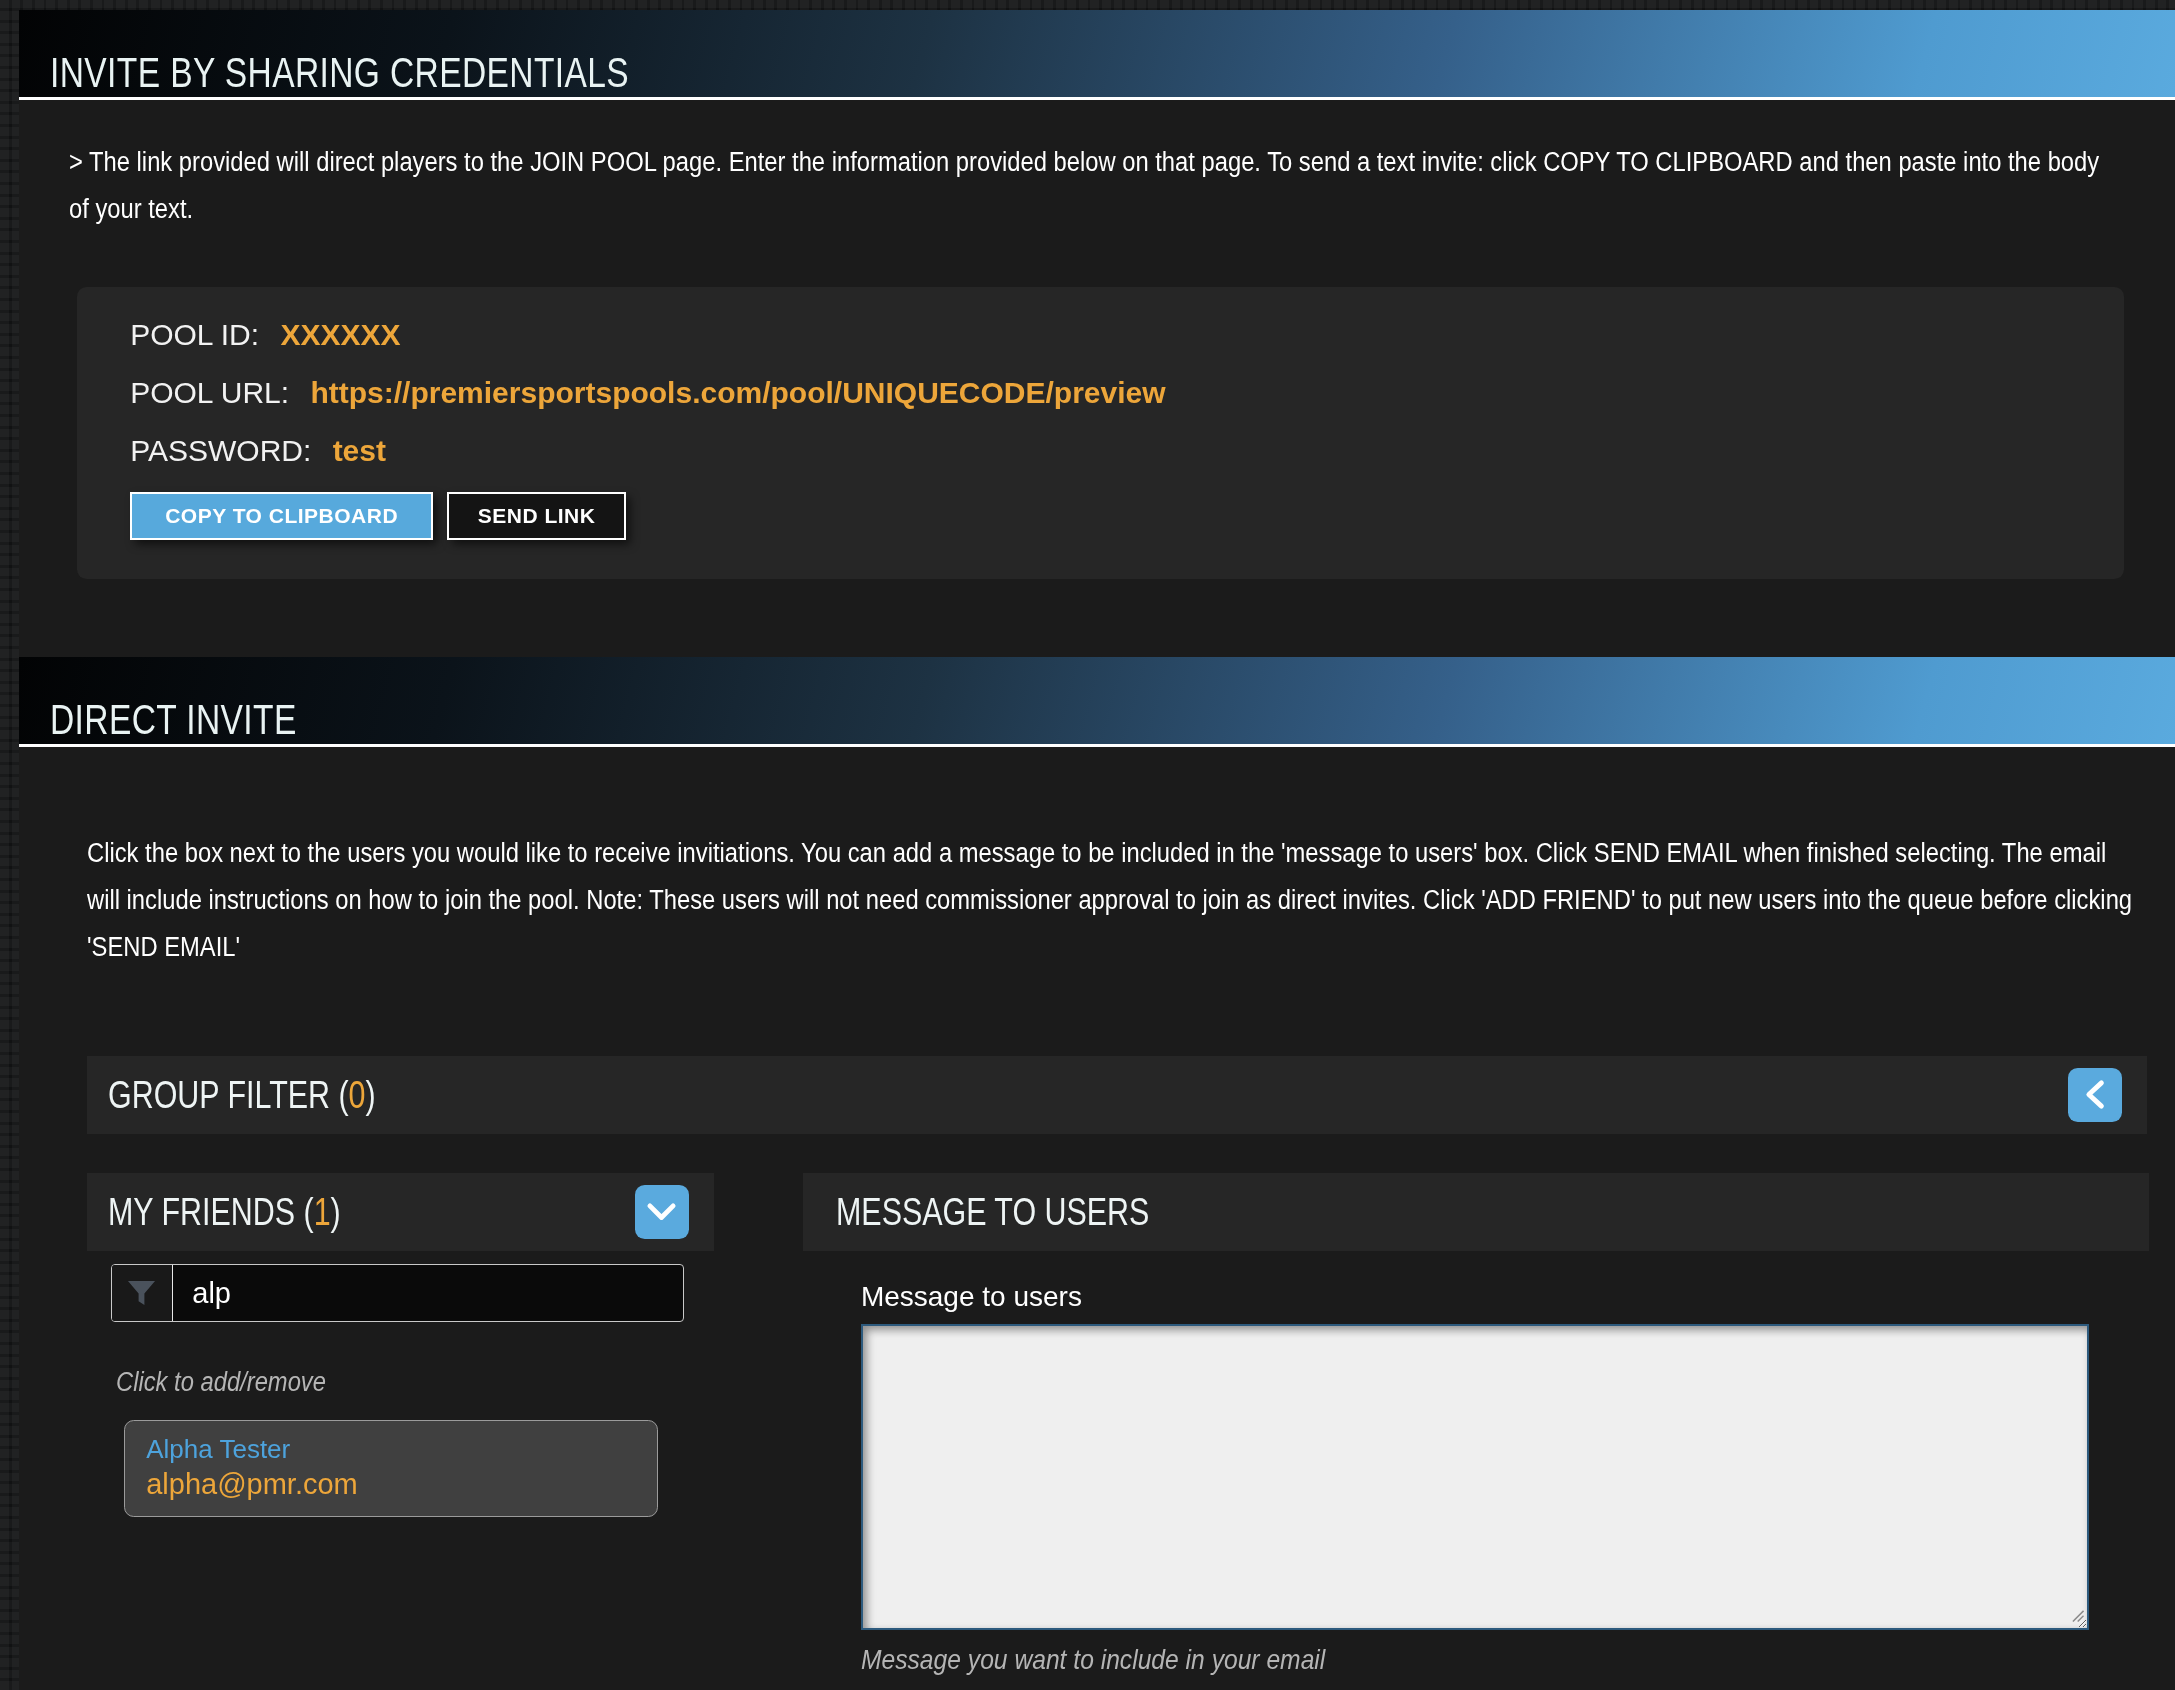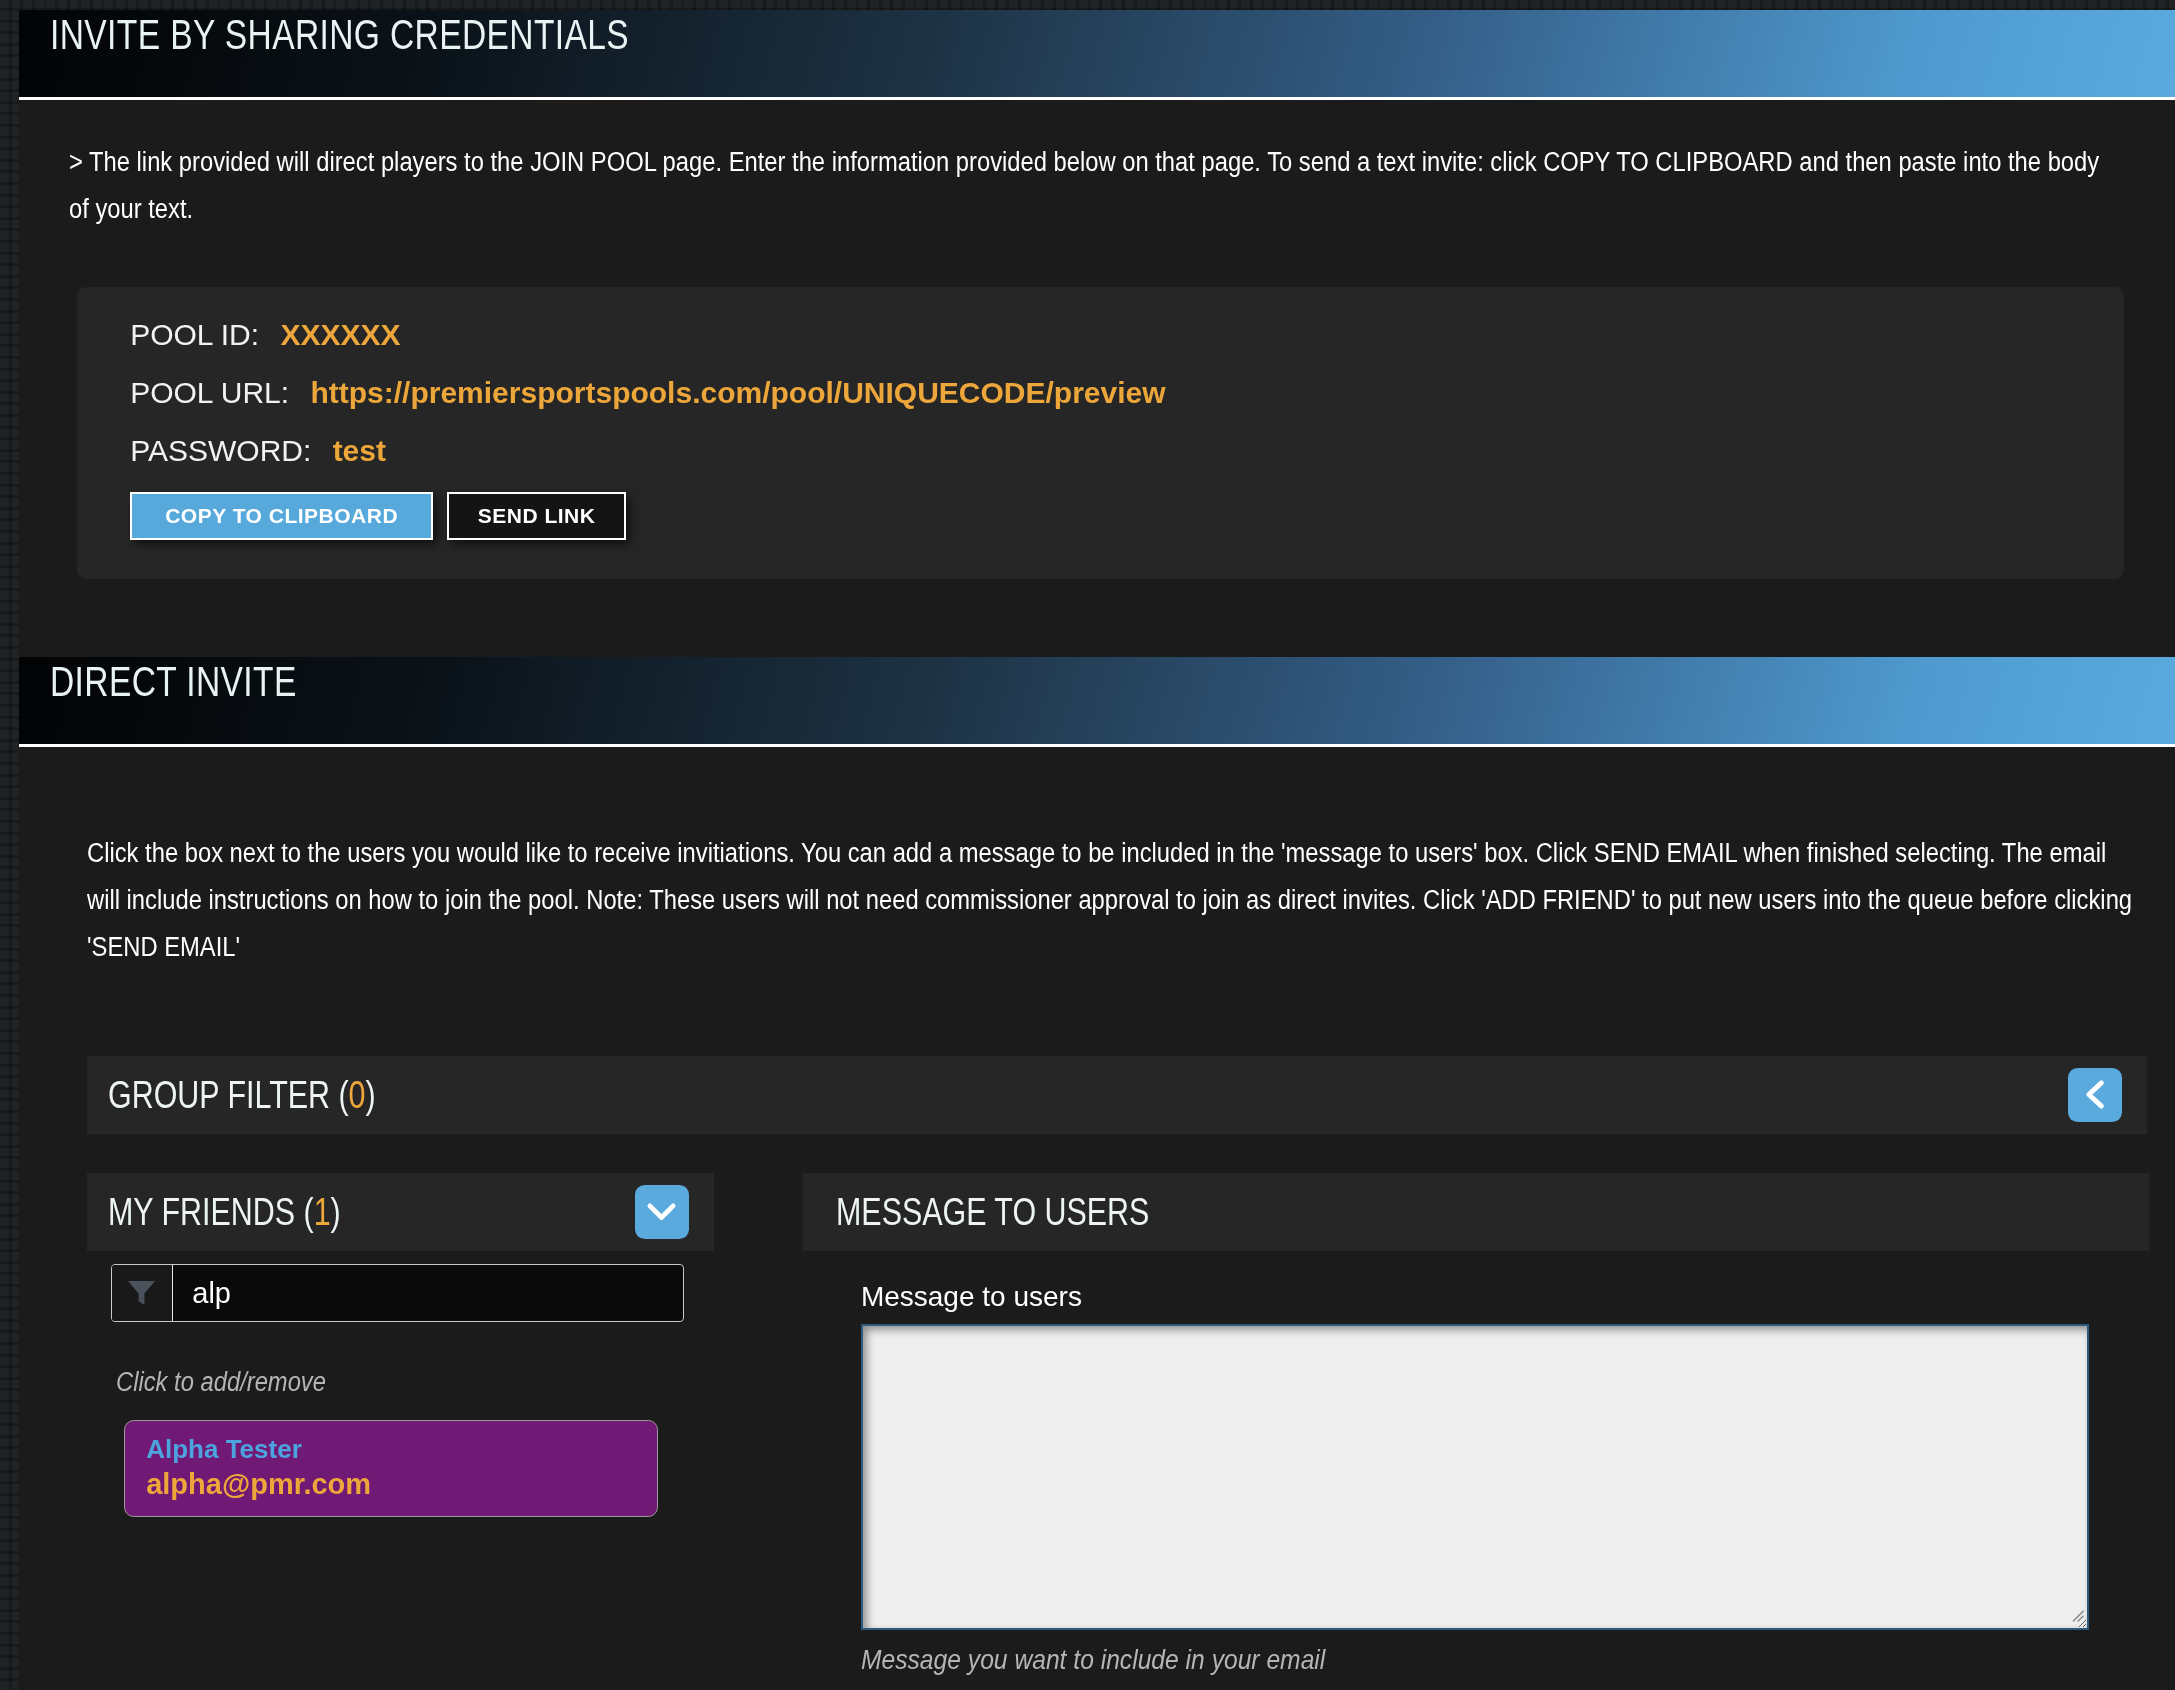--- a/index.html
+++ b/index.html
@@ -15,21 +15,21 @@
     margin-left:19.4px;margin-top:9.7px;
     width:2156px;height:1681px;
     background:#1b1b1b;
     box-sizing:border-box;
   }
   
   .section-header{
     height:87px;
     background:linear-gradient(105deg,#020304 0%,#0b131a 20%,#1d3243 42%,#35608a 66%,#4f9bd0 88%,#5aaade 100%);
     border-bottom:3.9px solid #ffffff;
-    display:flex;align-items:flex-start;
+    display:flex;align-items:flex-end;
     padding-left:31px;
   }
   .section-title{
     color:#e9f3f3;font-size:43px;font-weight:normal;
     transform:scaleX(0.78);transform-origin:left center;
     white-space:nowrap;letter-spacing:0.5px;
   }
   
   .condensed-block{
     transform:scaleX(0.88);transform-origin:left top;width:113.6%;
@@ -89,22 +89,22 @@
     display:flex;align-items:center;justify-content:center;
   }
   .filter-row input{
     flex:1;min-width:0;background:transparent;border:none;outline:none;
     color:#ffffff;font-size:29px;padding:0 19.4px;
     font-family:"Liberation Sans", sans-serif;
   }
   .hint{margin:45px 0 0 29px;color:#b5b5b5;font-style:italic;font-size:27px;}
   .friend-card{
     margin:21.3px 0 0 37px;width:534px;height:97px;box-sizing:border-box;
-    border:1.9px solid #9b9b9b;border-radius:9.7px;background:#701a75;
-    padding:12.6px 0 0 21.3px;cursor:pointer;font-weight:bold;
+    border:1.9px solid #9b9b9b;border-radius:9.7px;background:#404040;
+    padding:12.6px 0 0 21.3px;cursor:pointer;
   }
   .friend-name{color:#4da3dd;font-size:26px;line-height:33px;}
   .friend-email{color:#eda63a;font-size:29px;line-height:37px;}
   
   .message-bar{justify-content:flex-start;padding-left:33px;}
   .msg-label{margin:29px 0 0 58px;color:#ffffff;font-size:28px;line-height:33px;}
   .ta-wrap{position:relative;margin:11.6px 0 0 58px;width:1228px;}
   .ta-wrap textarea{
     display:block;width:100%;height:306px;box-sizing:border-box;
     background:#efefef;border:2.9px solid #2d5a7d;

